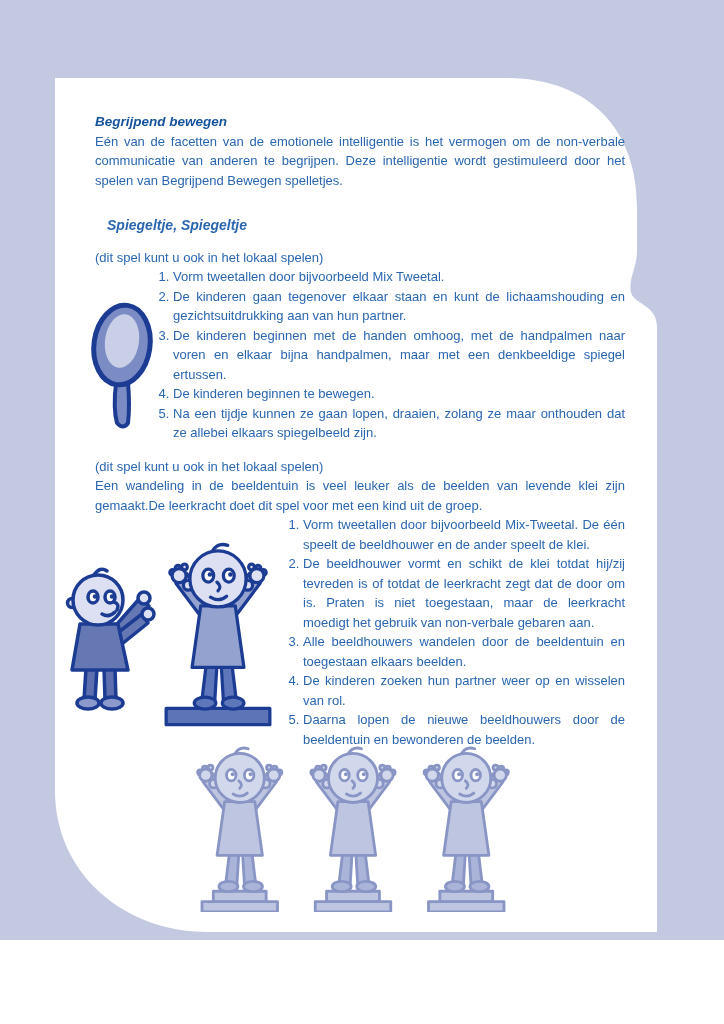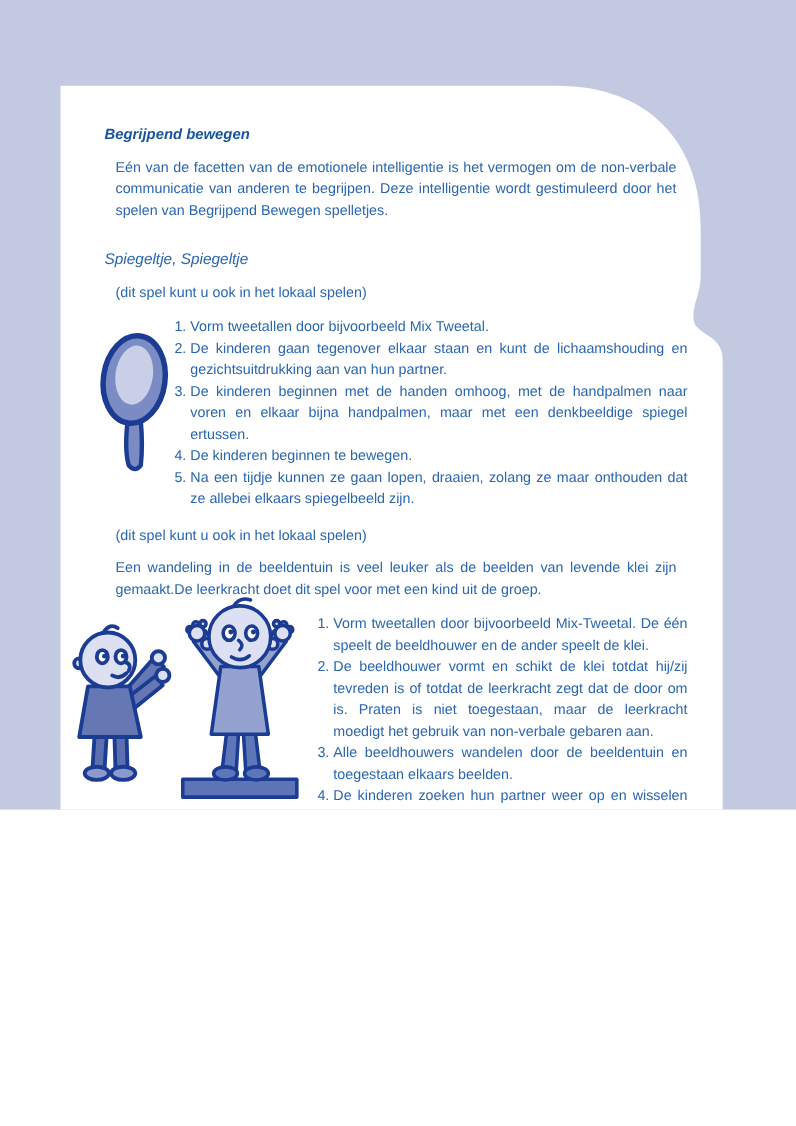--- a/index.html
+++ b/index.html
@@ -1,29 +1,29 @@
 <!DOCTYPE html>
 <html><head>
 <meta charset="utf-8">
 <style>
   html,body{margin:0;padding:0;}
   .page{
-    position:relative;width:724px;height:736px;background:#c3c9e1;
+    position:relative;width:724px;height:940px;background:#c3c9e1;
     overflow:hidden;font-family:"Liberation Sans",sans-serif;
   }
   .blob{position:absolute;left:0;top:0;}
   .content{
     position:absolute;left:95px;top:112px;width:530px;
     color:#2a66b0;font-size:13px;line-height:19.5px;
   }
   .sec-title{font-style:italic;font-weight:bold;color:#16539d;font-size:13.5px;margin:0;line-height:19.5px;}
-  .game-title{font-style:italic;font-weight:normal;color:#2a66b0;font-size:14px;margin:0;line-height:19.5px;}
-  p{margin:10px;}
+  .game-title{font-style:italic;font-weight:bold;color:#2a66b0;font-size:14px;margin:12px;line-height:19.5px;}
+  p{margin:0;}
   .j{text-align:justify;}
-  ol{margin:12px;padding-left:18px;}
+  ol{margin:0;padding-left:18px;}
   ol.steps1{margin-left:60px;width:452px;}
   ol.steps2{margin-left:190px;width:322px;}
   li{text-align:justify;}
   .game1{margin-top:26px;}
   .game2{margin-top:14px;}
   .illu{position:absolute;}
   .mirror-illu{left:86px;top:297px;}
   .pair-illu{left:60px;top:540px;}
   .statues-illu{left:192px;top:744px;}
   .footer{

